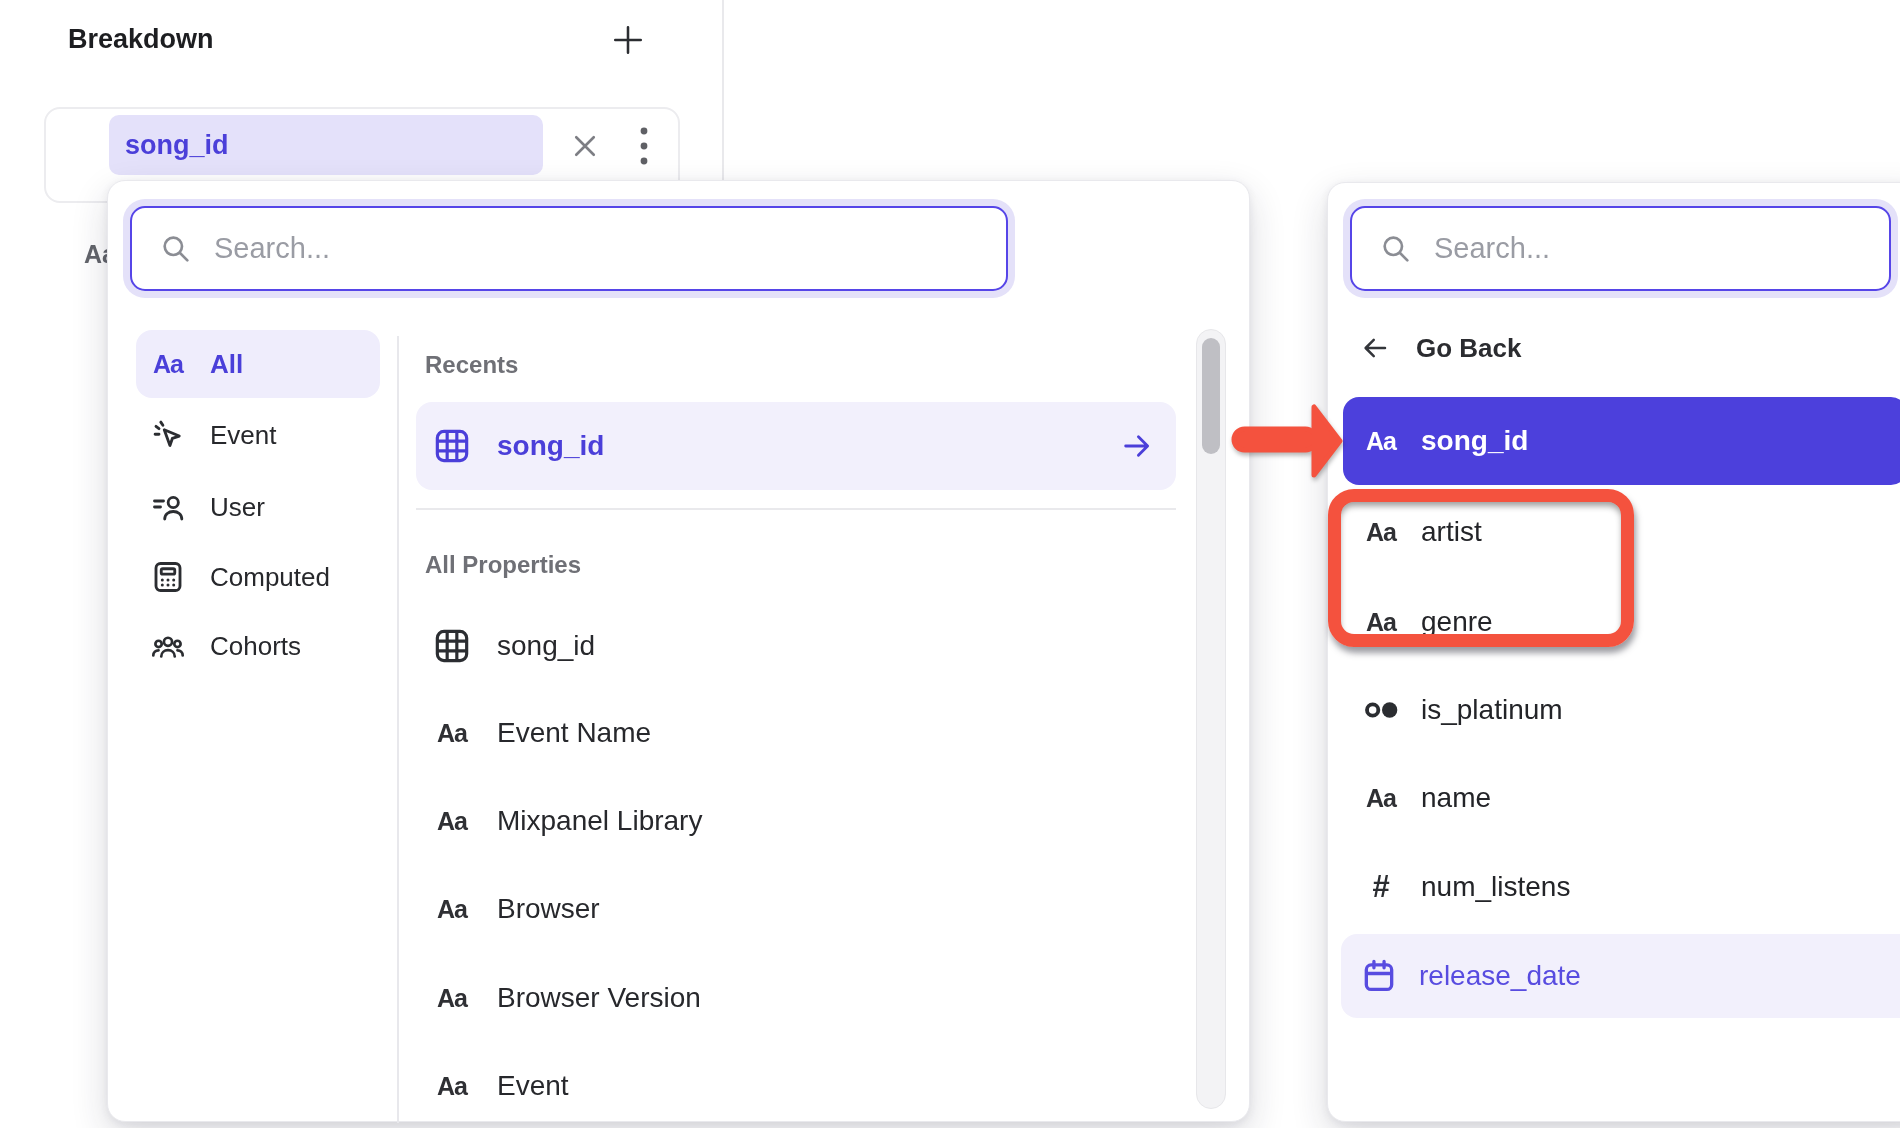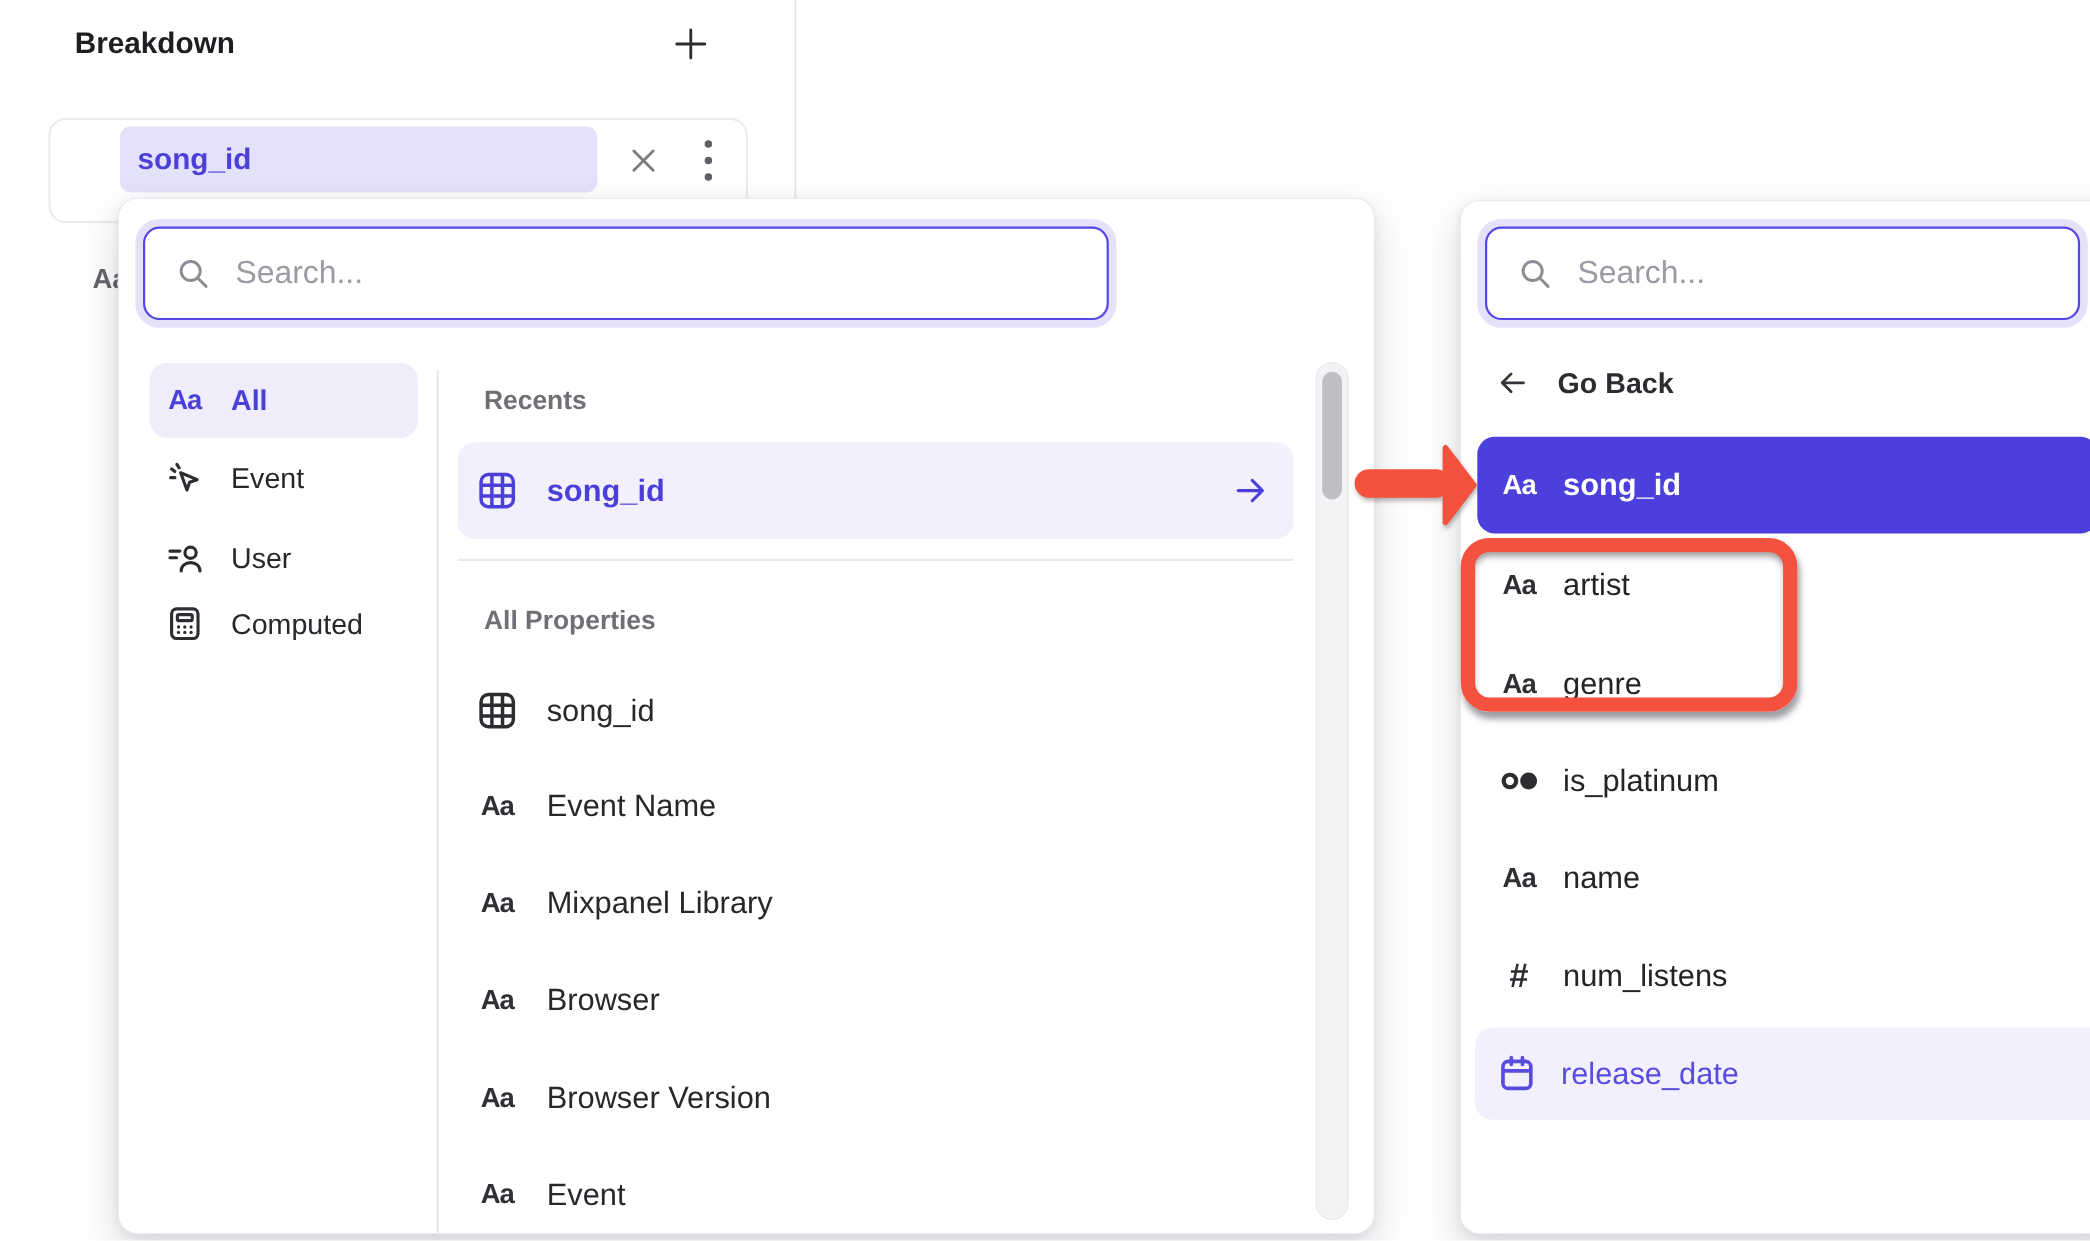--- a/index.html
+++ b/index.html
@@ -56,21 +56,21 @@
   .side-item { position:absolute; left:28px; width:244px; height:60px; display:flex; align-items:center; padding-left:12px; gap:22px; cursor:pointer; border-radius:16px; }
   .side-item .ic { width:40px; display:flex; align-items:center; justify-content:center; }
   .side-item .lbl { font-size:26px; font-weight:500; color:#27282c; }
   .side-item.sel { left:28px; top:149px; height:68px; background:#efedfc; }
   .side-item.sel .lbl { color:#4a3fd9; font-weight:700; }
   .aa-glyph { font-size:25px; font-weight:700; color:#2f3034; letter-spacing:-1px; }
   .aa-purple { color:#4a3fd9; }
   .vdivider { position:absolute; left:289px; top:155px; width:2px; height:787px; background:#e8e8ec; }
 
   
-  .list-header { position:absolute; left:332px; font-size:24px; font-weight:700; color:#6f7076; }
+  .list-header { position:absolute; left:317px; font-size:24px; font-weight:700; color:#6f7076; }
   .prow { position:absolute; left:308px; width:760px; height:60px; display:flex; align-items:center; padding-left:15px; gap:24px; cursor:pointer; border-radius:16px; }
   .prow .ic { width:42px; display:flex; align-items:center; justify-content:center; }
   .prow .lbl { font-size:28px; font-weight:500; color:#27282c; }
   .prow.recent { top:221px; height:88px; background:#f2f0fc; padding-left:15px; }
   .prow.recent .lbl { color:#4b3fd9; font-weight:700; }
   .recent-arrow { position:absolute; right:22px; top:27px; }
   .hdivider { position:absolute; left:308px; top:327px; width:760px; height:2px; background:#e9e9ec; }
 
   
   .scroll-track { position:absolute; left:1088px; top:148px; width:30px; height:780px; background:#f3f3f5; border:1px solid #e7e7ea; border-radius:15px; cursor:pointer; }
@@ -161,37 +161,50 @@
     </div>
     <div class="side-item" style="top:224px">
       <span class="ic">
         <svg width="36" height="36" viewBox="0 0 24 24" fill="none" stroke="#2b2d31" stroke-width="1.9" stroke-linecap="round" stroke-linejoin="round">
             <path d="M9.5 8.5l10 4.2-4.6 1.6-1.6 4.7z"></path>
             <path d="M4 6.2l2 1.6M3.4 11.5h2.6M7.2 3.4l1.4 2.1"></path>
           </svg>
       </span>
       <span class="lbl">Event</span>
     </div>
-    <div class="side-item" style="top:356px">
+    <div class="side-item" style="top:366px">
       <span class="ic">
         <svg width="36" height="36" viewBox="0 0 24 24" fill="none" stroke="#2b2d31" stroke-width="1.9">
             <rect x="4" y="3" width="16" height="18" rx="3"></rect>
             <rect x="7.5" y="6.5" width="9" height="3.6" rx="1"></rect>
             <g fill="#2b2d31" stroke="none">
               <circle cx="8.2" cy="14" r="1"></circle>
               <circle cx="12" cy="14" r="1"></circle>
               <circle cx="15.8" cy="14" r="1"></circle>
               <circle cx="8.2" cy="17.3" r="1"></circle>
               <circle cx="12" cy="17.3" r="1"></circle>
               <circle cx="15.8" cy="17.3" r="1"></circle>
             </g>
           </svg>
       </span>
       <span class="lbl">Computed</span>
     </div>
+    <div class="side-item" style="top:435px">
+      <span class="ic">
+        <svg width="36" height="36" viewBox="0 0 24 24" fill="none" stroke="#2b2d31" stroke-width="1.8" stroke-linecap="round">
+            <circle cx="12" cy="9.2" r="2.7"></circle>
+            <path d="M7.5 19c0-2.6 2-4.2 4.5-4.2s4.5 1.6 4.5 4.2"></path>
+            <circle cx="5.7" cy="10.6" r="2.1"></circle>
+            <path d="M2.2 18.3c0-2.1 1.5-3.4 3.5-3.4"></path>
+            <circle cx="18.3" cy="10.6" r="2.1"></circle>
+            <path d="M21.8 18.3c0-2.1-1.5-3.4-3.5-3.4"></path>
+          </svg>
+      </span>
+      <span class="lbl">Cohorts</span>
+    </div>
 
     <div class="vdivider"></div>
 
     <div class="list-header" style="top:170px">Recents</div>
     <div class="prow recent">
       <span class="ic">
         <svg width="40" height="40" viewBox="0 0 24 24" fill="none" stroke="#4b3fd9" stroke-width="1.9">
             <rect x="3.2" y="3.2" width="17.6" height="17.6" rx="4"></rect>
             <path d="M9.1 3.4v17.2M14.9 3.4v17.2M3.4 9.1h17.2M3.4 14.9h17.2"></path>
           </svg>

